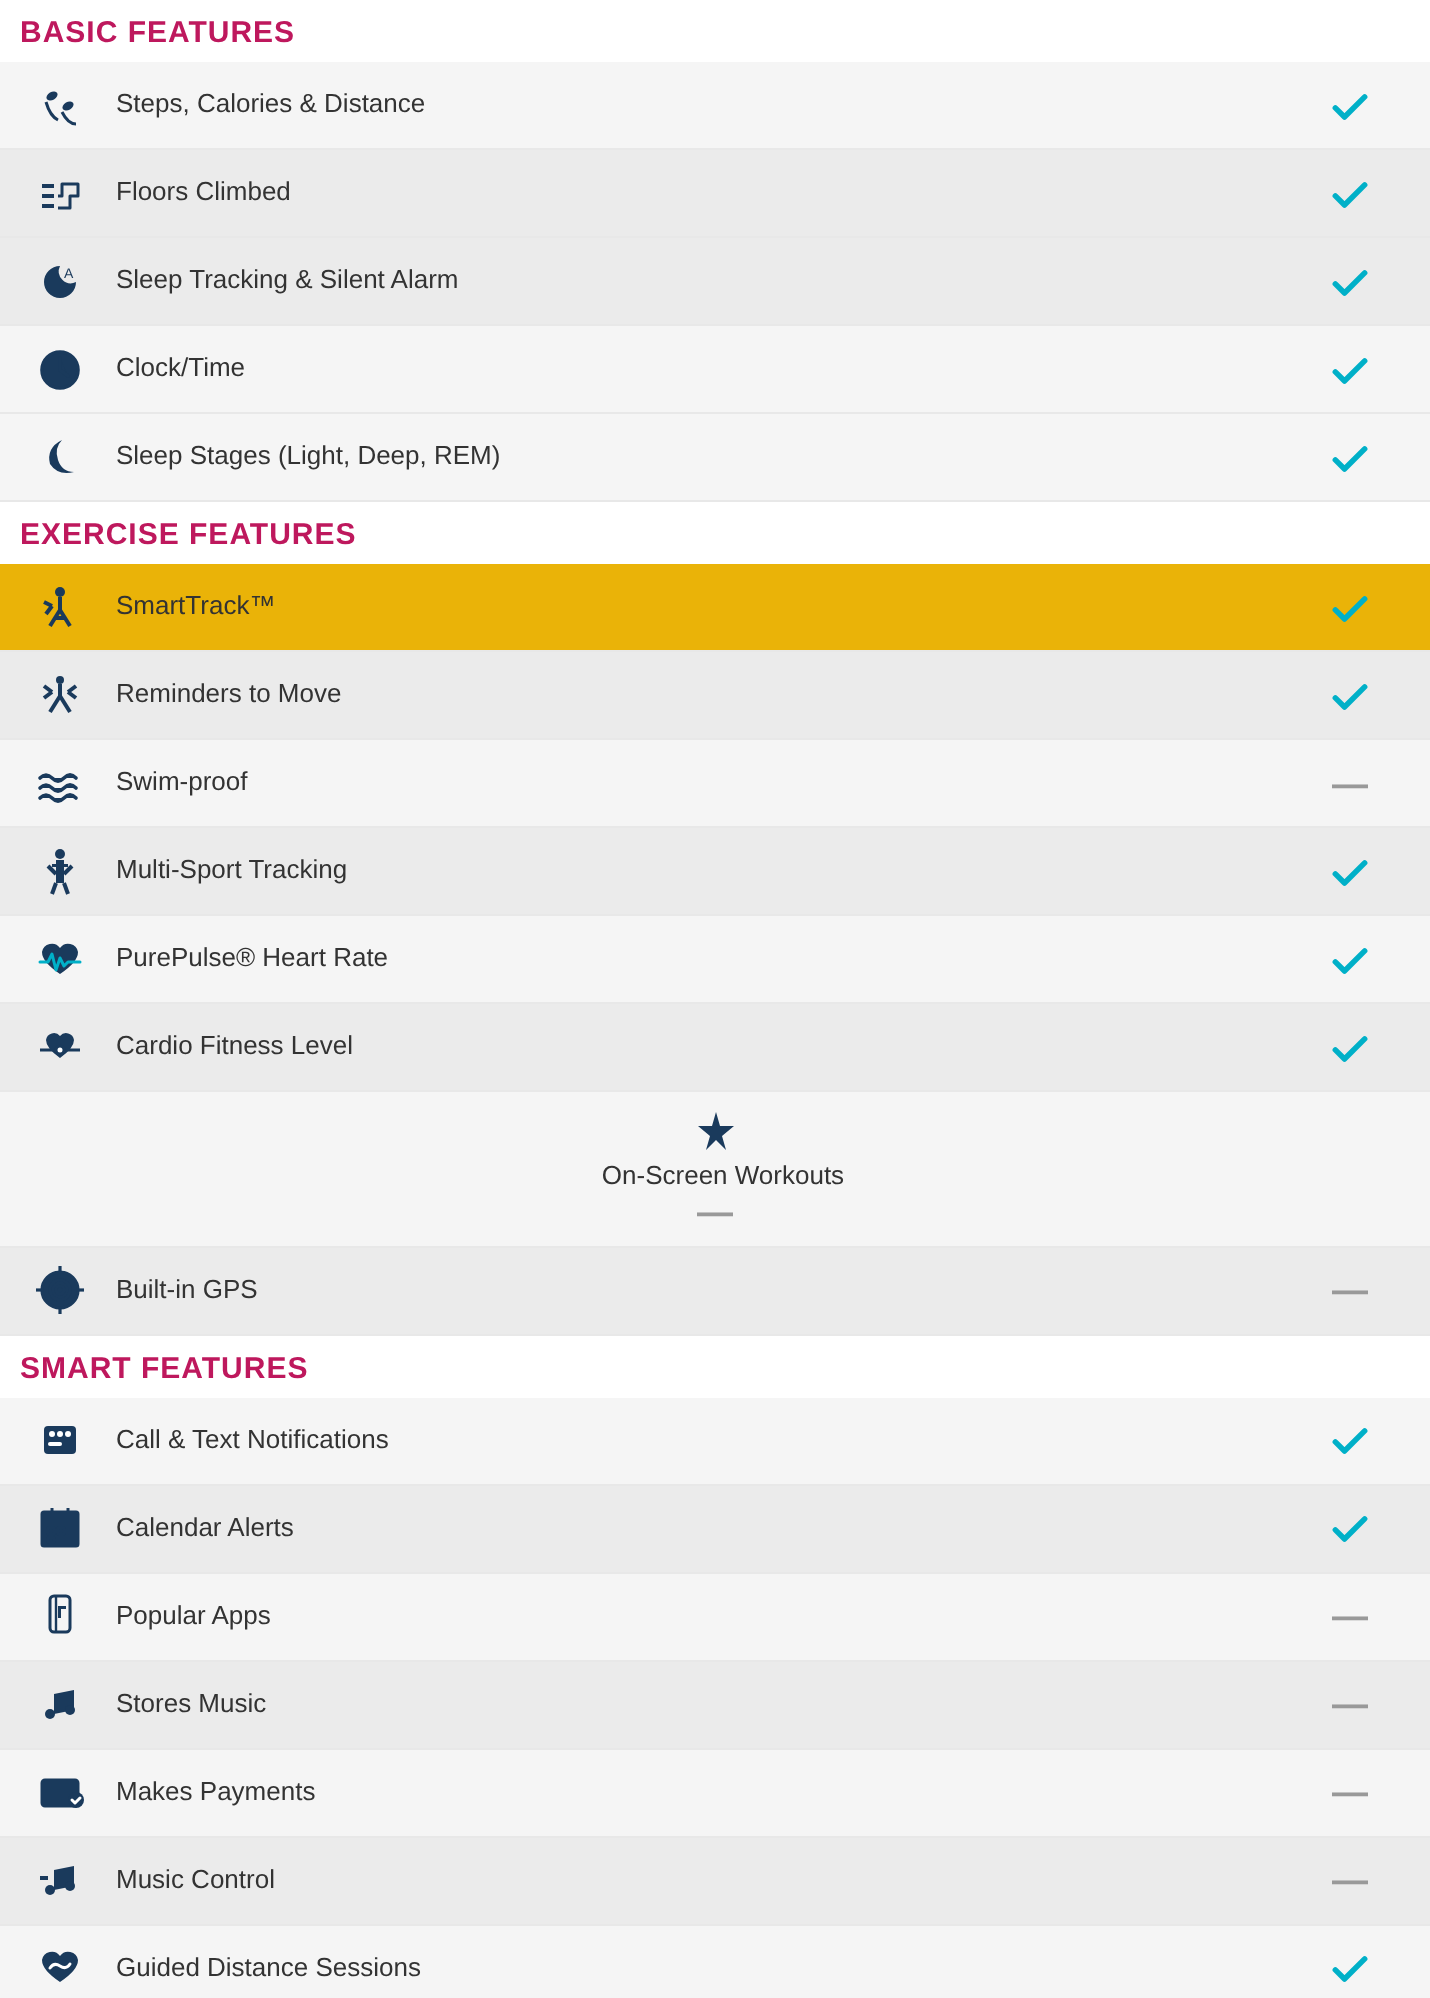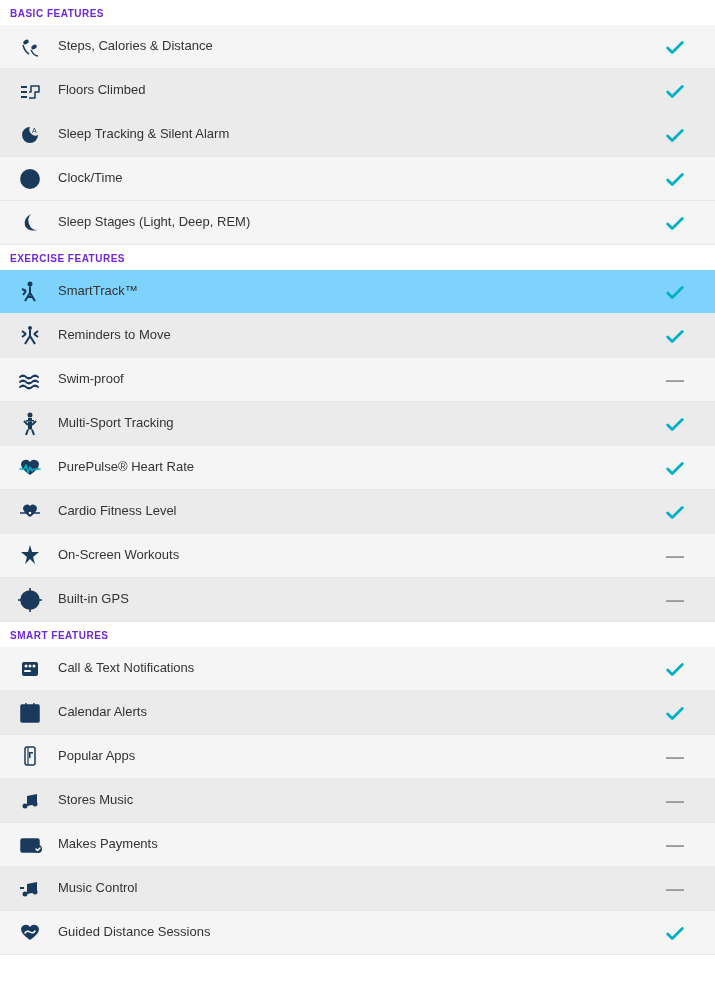--- a/index.html
+++ b/index.html
@@ -5,23 +5,23 @@
     * { margin: 0; padding: 0; box-sizing: border-box; }
     body {
       font-family: Arial, sans-serif;
       font-size: 13px;
       background: #fff;
       color: #333;
       width: 715px;
     }
 
     .section-header {
-      color: #6d28d9;
+      color: #be185d;
       font-weight: bold;
-      font-size: 10px;
+      font-size: 15px;
       padding: 8px 10px 6px 10px;
       background: #fff;
       text-transform: uppercase;
       letter-spacing: 0.5px;
     }
 
     .feature-row {
       display: flex;
       align-items: center;
       padding: 8px 10px;
@@ -156,21 +156,21 @@
         </svg>
       </div>
       <div class="label-cell">Sleep Stages (Light, Deep, REM)</div>
       <div class="status-cell">
         <svg class="check-svg" viewBox="0 0 24 24">
         <polyline points="4,13 9,18 20,7" stroke="#00b0c8" stroke-width="3" fill="none" stroke-linecap="round" stroke-linejoin="round"></polyline>
       </svg>
       </div>
     </div>
     <div class="section-header">EXERCISE FEATURES</div>
-    <div class="feature-row" style="background: #7dd3fc;">
+    <div class="feature-row" style="background: #eab308;">
       <div class="icon-cell">
         <svg viewBox="0 0 26 26" fill="#1a3a5c">
           <circle cx="13" cy="5" r="2.5"></circle>
           <line x1="13" y1="7.5" x2="13" y2="14" stroke="#1a3a5c" stroke-width="2"></line>
           <line x1="13" y1="14" x2="8" y2="22" stroke="#1a3a5c" stroke-width="2"></line>
           <line x1="13" y1="14" x2="18" y2="22" stroke="#1a3a5c" stroke-width="2"></line>
           <line x1="10" y1="18" x2="16" y2="18" stroke="#1a3a5c" stroke-width="2"></line>
           <line x1="9" y1="12" x2="5" y2="10" stroke="#1a3a5c" stroke-width="2"></line>
           <line x1="9" y1="12" x2="6" y2="16" stroke="#1a3a5c" stroke-width="2"></line>
         </svg>
@@ -257,21 +257,21 @@
           <circle cx="13" cy="14" r="2" fill="white" stroke="#1a3a5c" stroke-width="1.5"></circle>
         </svg>
       </div>
       <div class="label-cell">Cardio Fitness Level</div>
       <div class="status-cell">
         <svg class="check-svg" viewBox="0 0 24 24">
         <polyline points="4,13 9,18 20,7" stroke="#00b0c8" stroke-width="3" fill="none" stroke-linecap="round" stroke-linejoin="round"></polyline>
       </svg>
       </div>
     </div>
-    <div class="feature-row" style="background: rgb(245, 245, 245);">
+    <div class="feature-row" style="background: rgb(245, 245, 245); flex-direction: column;">
       <div class="icon-cell">
         <svg viewBox="0 0 26 26" fill="#1a3a5c">
           <polygon points="13,2 15,9 22,9 16,14 18,21 13,16 8,21 10,14 4,9 11,9"></polygon>
         </svg>
       </div>
       <div class="label-cell">On-Screen Workouts</div>
       <div class="status-cell">
         <span class="dash-icon">—</span>
       </div>
     </div>

